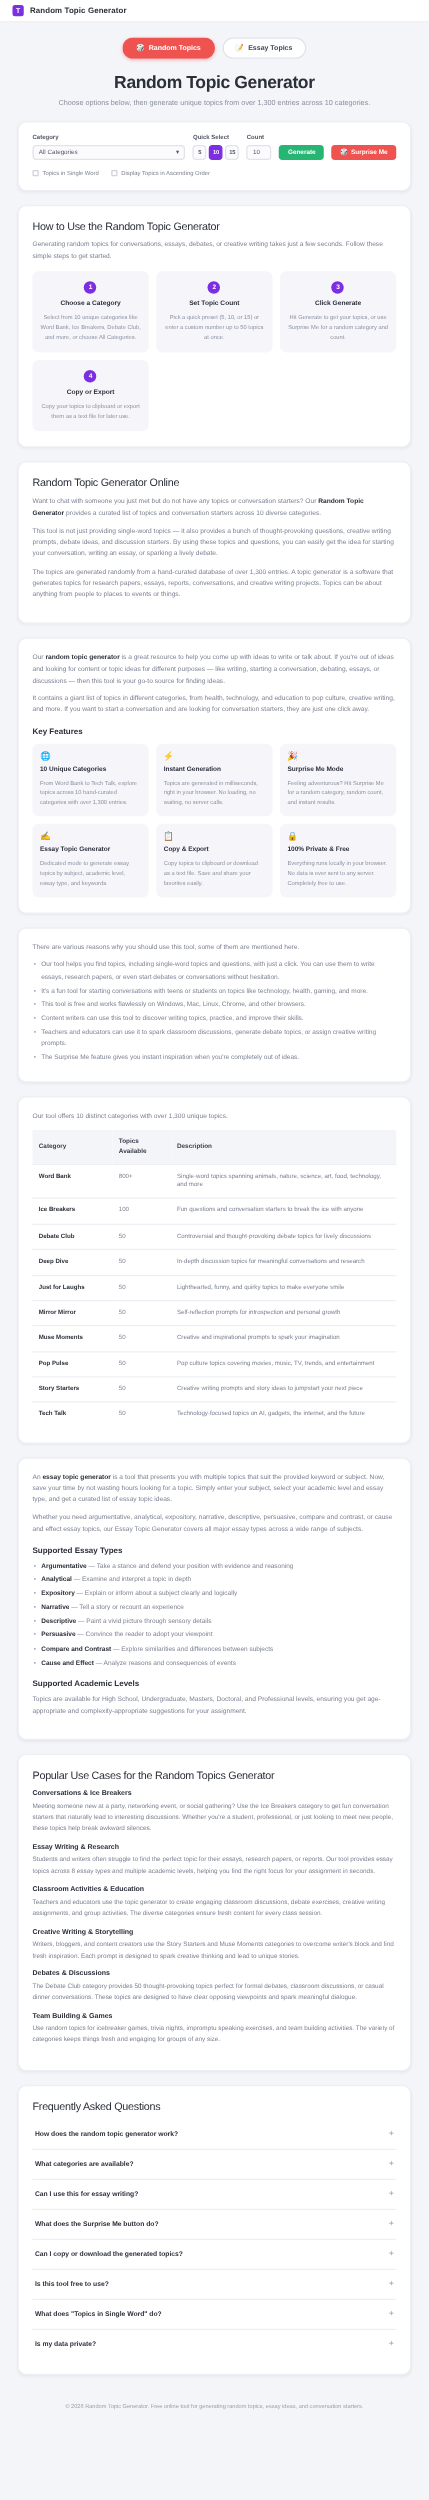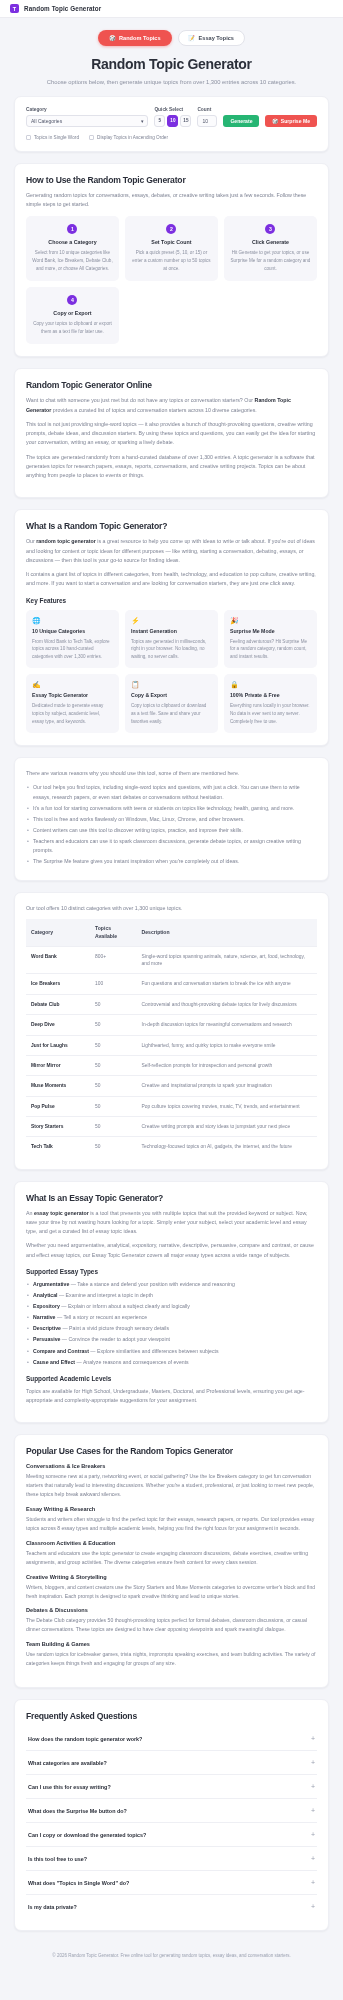--- a/index.html
+++ b/index.html
@@ -53,21 +53,21 @@
 
   
   .card {
     background: #fff;
     border-radius: 7px;
     margin: 0 14px 11px;
     padding: 11px 11px 12px;
     box-shadow: 0 1px 2px rgba(20,22,40,.05);
     border: 1px solid #eeeff4;
   }
-  .card h2 { font-size: 8.6px; font-weight: bold; letter-spacing: -.2px; margin-bottom: 6px; }
+  .card h2 { font-size: 8.6px; font-weight: normal; letter-spacing: -.2px; margin-bottom: 6px; }
   .card h3 { font-size: 6.4px; font-weight: bold; margin: 8px 0 5px; }
   .card p  { font-size: 5.3px; line-height: 1.75; color: #7d8293; margin-bottom: 5px; }
   .card p b, .card p strong { color: #2b2f3a; }
 
   
   .controls-card { padding: 10px 11px 11px; }
   .ctrl-row { display: flex; align-items: flex-end; gap: 6px; }
   .ctrl-label { font-size: 4.8px; font-weight: bold; color: #555a68; margin-bottom: 3px; display: block; }
   .field-cat { flex: 1 1 auto; min-width: 0; }
   .select-box {
@@ -269,21 +269,20 @@
 <div class="card">
   <h2>Random Topic Generator Online</h2>
   <p>
     <span>Want to chat with someone you just met but do not have any topics or conversation starters? Our </span><b>Random Topic Generator</b><span> provides a curated list of topics and conversation starters across 10 diverse categories.</span>
   </p>
   <p>This tool is not just providing single-word topics — it also provides a bunch of thought-provoking questions, creative writing prompts, debate ideas, and discussion starters. By using these topics and questions, you can easily get the idea for starting your conversation, writing an essay, or sparking a lively debate.</p>
   <p>The topics are generated randomly from a hand-curated database of over 1,300 entries. A topic generator is a software that generates topics for research papers, essays, reports, conversations, and creative writing projects. Topics can be about anything from people to places to events or things.</p>
 </div>
 
 <div class="card">
-  <h2>What Is a Random Topic Generator?</h2>
   <p>
     <span>Our </span><b>random topic generator</b><span> is a great resource to help you come up with ideas to write or talk about. If you're out of ideas and looking for content or topic ideas for different purposes — like writing, starting a conversation, debating, essays, or discussions — then this tool is your go-to source for finding ideas.</span>
   </p>
   <p>It contains a giant list of topics in different categories, from health, technology, and education to pop culture, creative writing, and more. If you want to start a conversation and are looking for conversation starters, they are just one click away.</p>
   <h3>Key Features</h3>
   <div class="features">
     <div class="feat">
       <span class="ficon">🌐</span>
       <h4>10 Unique Categories</h4>
       <p>From Word Bank to Tech Talk, explore topics across 10 hand-curated categories with over 1,300 entries.</p>
@@ -387,21 +386,20 @@
       <tr>
         <td>Tech Talk</td>
         <td>50</td>
         <td>Technology-focused topics on AI, gadgets, the internet, and the future</td>
       </tr>
     </tbody>
   </table>
 </div>
 
 <div class="card">
-  <h2>What Is an Essay Topic Generator?</h2>
   <p>
     <span>An </span><b>essay topic generator</b><span> is a tool that presents you with multiple topics that suit the provided keyword or subject. Now, save your time by not wasting hours looking for a topic. Simply enter your subject, select your academic level and essay type, and get a curated list of essay topic ideas.</span>
   </p>
   <p>Whether you need argumentative, analytical, expository, narrative, descriptive, persuasive, compare and contrast, or cause and effect essay topics, our Essay Topic Generator covers all major essay types across a wide range of subjects.</p>
   <h3>Supported Essay Types</h3>
   <ul class="blist">
     <li><b>Argumentative</b><span> — Take a stance and defend your position with evidence and reasoning</span></li>
     <li><b>Analytical</b><span> — Examine and interpret a topic in depth</span></li>
     <li><b>Expository</b><span> — Explain or inform about a subject clearly and logically</span></li>
     <li><b>Narrative</b><span> — Tell a story or recount an experience</span></li>

